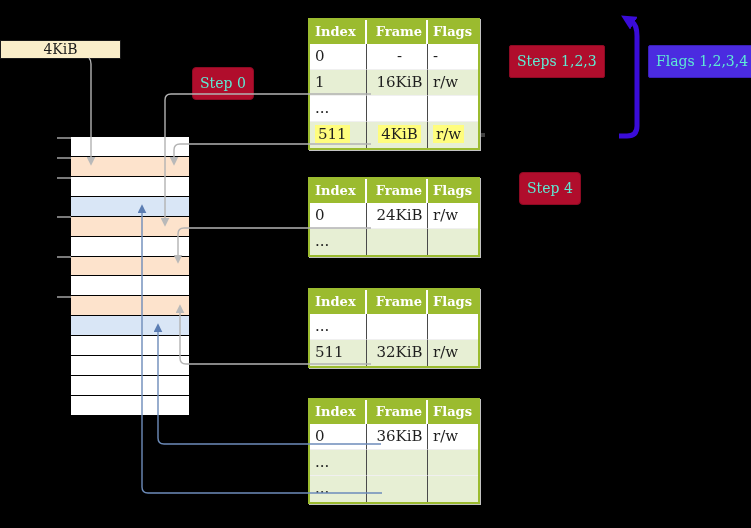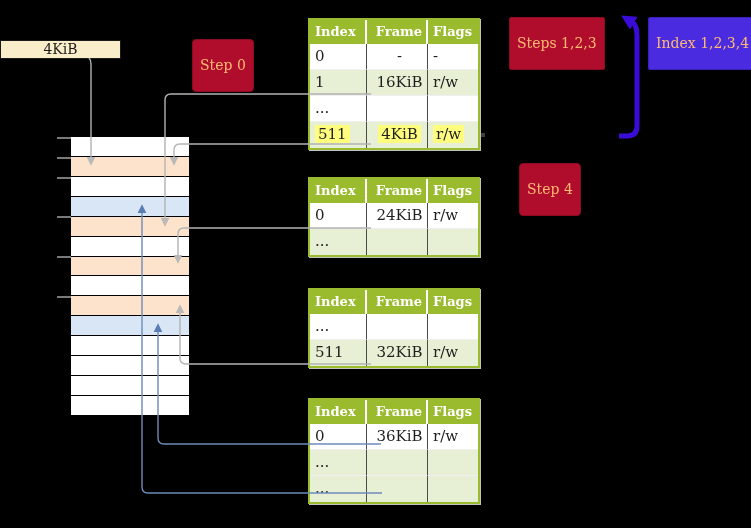--- a/index.html
+++ b/index.html
@@ -8,29 +8,29 @@
     font-family:"DejaVu Serif","Liberation Serif",serif;
   }
   
   .frame-box{
     position:absolute;left:0;top:40px;width:119px;height:17px;
     background:#faeeca;border:1px solid #1a1a1a;
     color:#1a1a1a;font-size:14px;line-height:17px;text-align:center;
   }
   
   .badge{
-    position:absolute;color:#fdba74;font-size:14px;line-height:17px;
-    padding:17px 7px;white-space:nowrap;
+    position:absolute;color:#5eead4;font-size:14px;line-height:17px;
+    padding:7px 7px;white-space:nowrap;margin-top:28px;
   }
   .badge.red{background:#b00d2c;border:1px solid #8d0a23;border-radius:4px;}
   .badge.violet{background:#4b2be0;border:1px solid #3a1fb8;border-radius:2px;}
   #badge-step0{left:192px;top:39px;text-align:center;}
   #badge-steps123{left:509px;top:17px;border-radius:2px;}
   #badge-steps1234{left:648px;top:17px;}
-  #badge-step4{left:519px;top:163px;text-align:center;}
+  #badge-step4{left:519px;top:144px;text-align:center;}
   
   #memmap{
     position:absolute;left:71px;top:137px;width:118px;height:278px;
     background:#fff;display:flex;flex-direction:column;
   }
   #memmap .mrow{flex:1;box-sizing:border-box;border-bottom:1px solid #000;}
   #memmap .mrow:last-child{border-bottom:none;}
   #memmap .mrow.white{background:#ffffff;}
   #memmap .mrow.peach{background:#fde3cc;}
   #memmap .mrow.blue{background:#d9e6f6;}
@@ -75,21 +75,21 @@
     <span>4KiB</span>
   </div>
 
   <div class="badge red" id="badge-step0">
     <span>Step 0</span>
   </div>
   <div class="badge red" id="badge-steps123">
     <span>Steps 1,2,3</span>
   </div>
   <div class="badge violet" id="badge-steps1234">
-    <span>Index 1,2,3,4</span>
+    <span>Flags 1,2,3,4</span>
   </div>
   <div class="badge red" id="badge-step4">
     <span>Step 4</span>
   </div>
 
   <div id="memmap">
       <div class="mrow white"></div>
       <div class="mrow peach"></div>
       <div class="mrow white"></div>
       <div class="mrow blue"></div>

